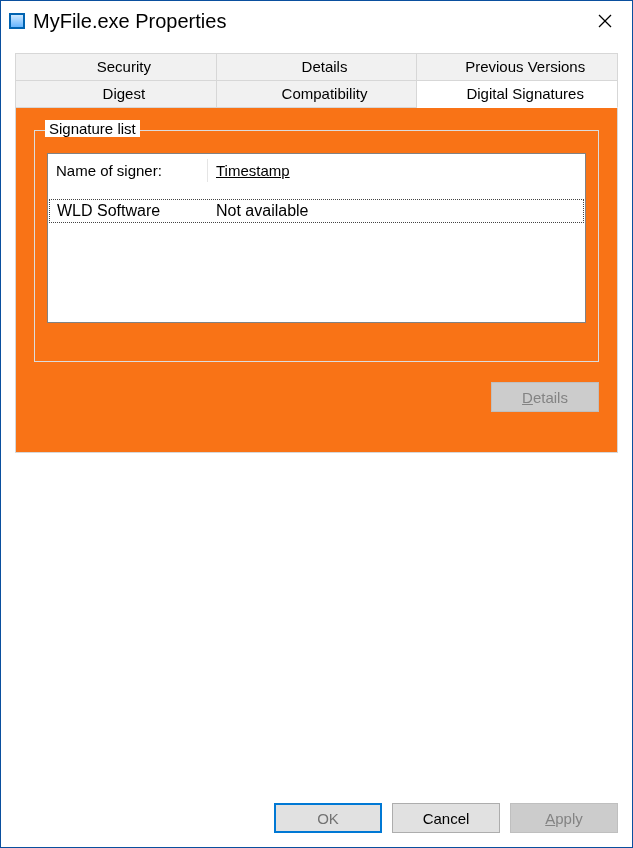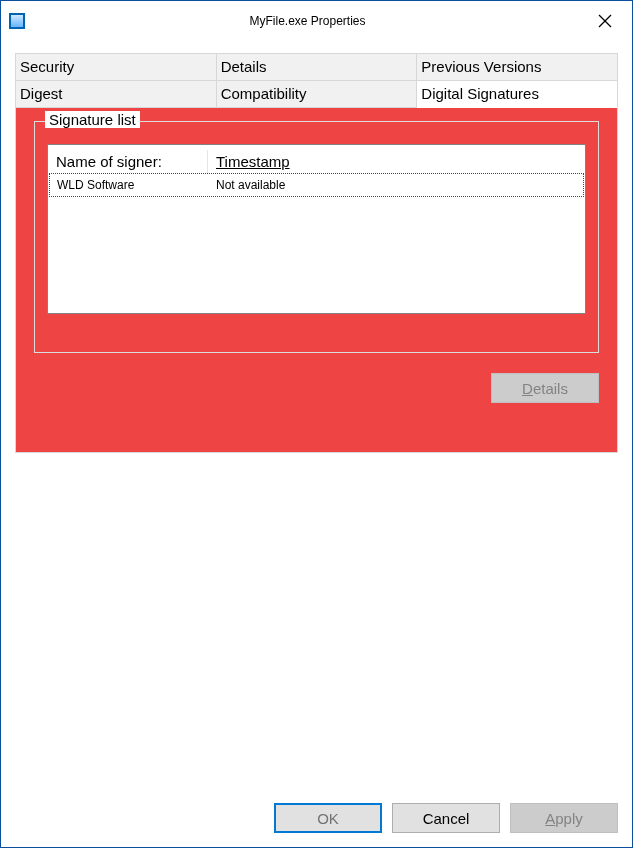--- a/index.html
+++ b/index.html
@@ -29,23 +29,22 @@
   .title-icon {
     width: 16px;
     height: 16px;
     margin-right: 8px;
     display: inline-flex;
     align-items: center;
     justify-content: center;
   }
   .title-text {
     flex: 1;
-    font-size: 12px;
+    font-size: 20px;
     color: #000;
-    text-align: center;
   }
   .close-btn {
     width: 46px;
     height: 32px;
     display: flex;
     align-items: center;
     justify-content: center;
     cursor: default;
   }
   .close-btn svg { display: block; }
@@ -59,41 +58,41 @@
 
   
   .tabs {
     position: relative;
   }
   .tab-row {
     display: flex;
   }
   .tab {
     flex: 1;
-    text-align: left;
-    padding: 4px 0 5px 4px;
+    text-align: center;
+    padding: 4px 0 5px 16px;
     background: #f1f1f1;
     border: 1px solid #d7d7d7;
     font-size: 15px;
     cursor: default;
     position: relative;
   }
   .tab-row .tab + .tab { border-left: none; }
   .tab-row2 .tab { border-top: none; }
   .tab.active {
     background: #fff;
     border-bottom: 1px solid #fff;
     z-index: 2;
   }
 
   .tabpage {
     border: 1px solid #d7d7d7;
     border-top: none;
-    background: #ef4444;
-    padding: 13px 18px 18px 18px;
+    background: #f97316;
+    padding: 22px 18px 18px 18px;
     height: 345px;
     position: relative;
   }
 
   
   .groupbox {
     position: relative;
     border: 1px solid #dcdcdc;
     padding: 22px 12px 14px 12px;
     height: 232px;
@@ -126,24 +125,24 @@
     white-space: nowrap;
     overflow: hidden;
   }
   .lv-col.c1 { width: 160px; }
   .lv-col.c2 { width: 156px; }
   .lv-col.c3 { flex: 1; border-right: none; text-decoration: underline; }
 
   .lv-row {
     display: flex;
     border: 1px dotted #444;
-    margin: 0 1px;
+    margin: 17px 1px;
     height: 24px;
     align-items: center;
-    font-size: 12px;
+    font-size: 16px;
   }
   .lv-row .cell { padding: 1px 7px; white-space: nowrap; overflow: hidden; }
   .lv-row .cell.c1 { width: 159px; }
   .lv-row .cell.c2 { width: 156px; }
   .lv-row .cell.c3 { flex: 1; }
 
   .details-row {
     display: flex;
     justify-content: flex-end;
     margin-top: 20px;

